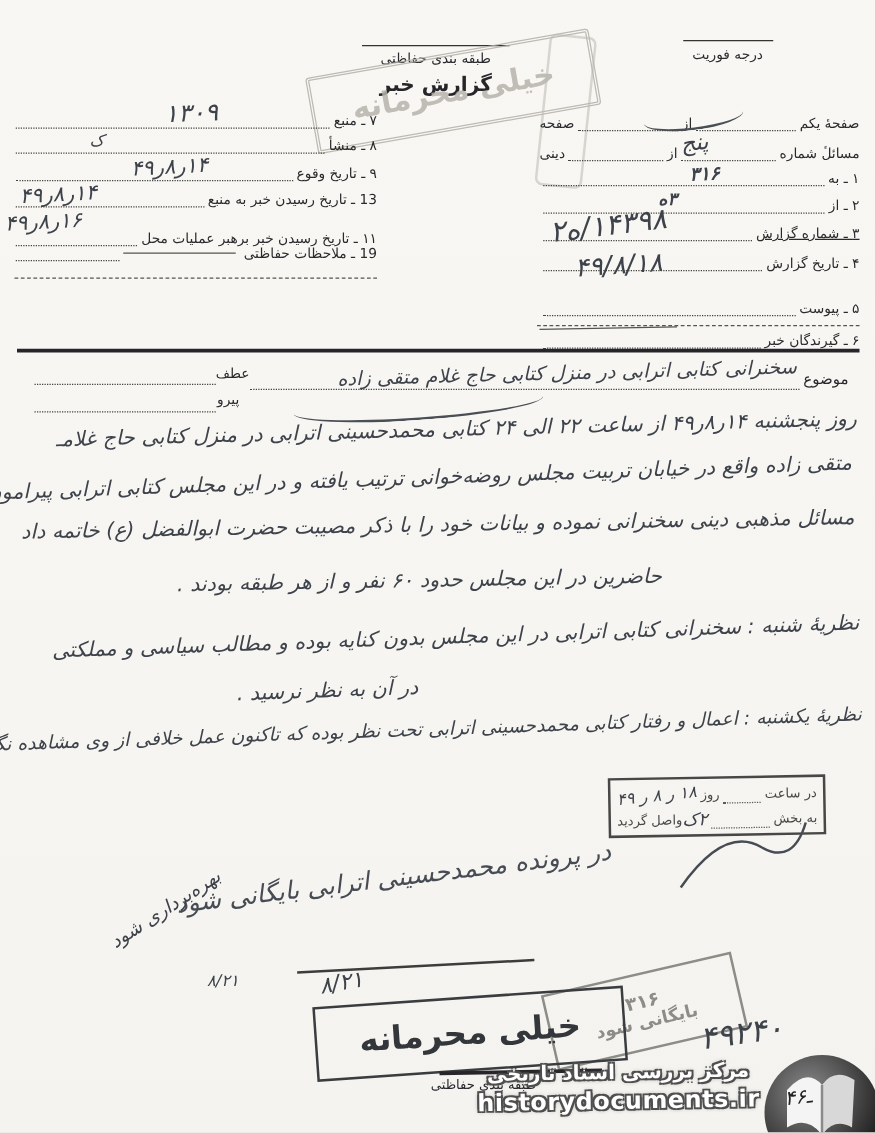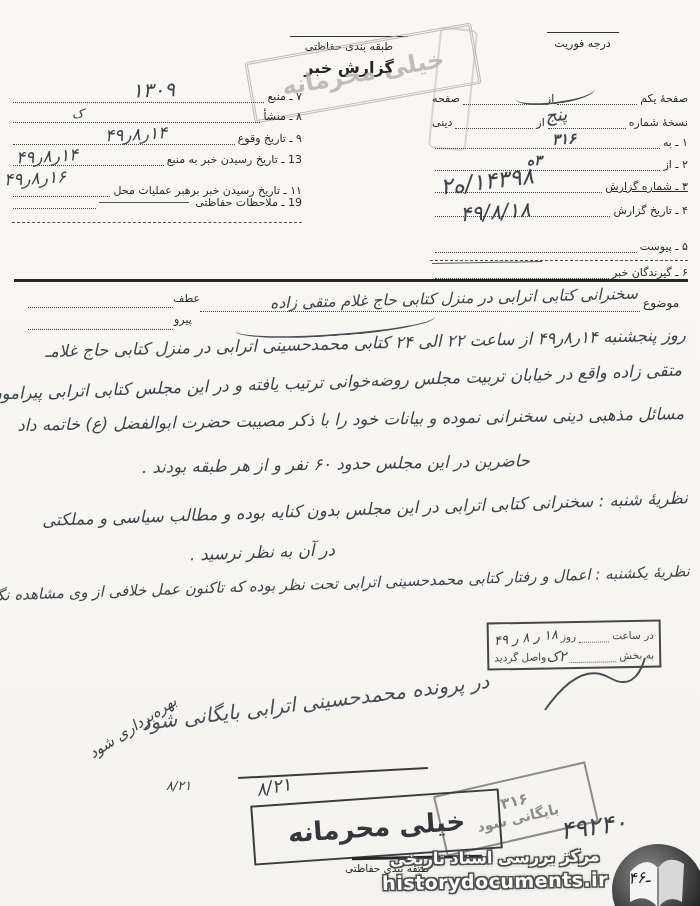--- a/index.html
+++ b/index.html
@@ -74,21 +74,21 @@
 
   <div class="abs" style="left:432px;top:92px;width:256px;">
     <div class="row printed">
       <span class="lbl">صفحهٔ یکم</span>
       <span class="dots"></span>
       <span class="lbl">از</span>
       <span class="dots"></span>
       <span class="lbl">صفحه</span>
     </div>
     <div class="row printed" style="margin-top:11px;">
-      <span class="lbl">نسخهٔ شماره</span>
+      <span class="lbl">مسائلٔ شماره</span>
       <span class="dots"></span>
       <span class="lbl">از</span>
       <span class="dots"></span>
       <span class="lbl">دینی</span>
     </div>
   </div>
   <div class="abs swash" style="left:515px;top:84px;width:80px;height:18px;transform:rotate(-7deg);"></div>
   <div class="abs hand" style="left:545px;top:104px;font-size:18px;transform:rotate(-6deg);">پنج</div>
 
   <div class="abs" style="left:432px;top:132px;width:256px;">

